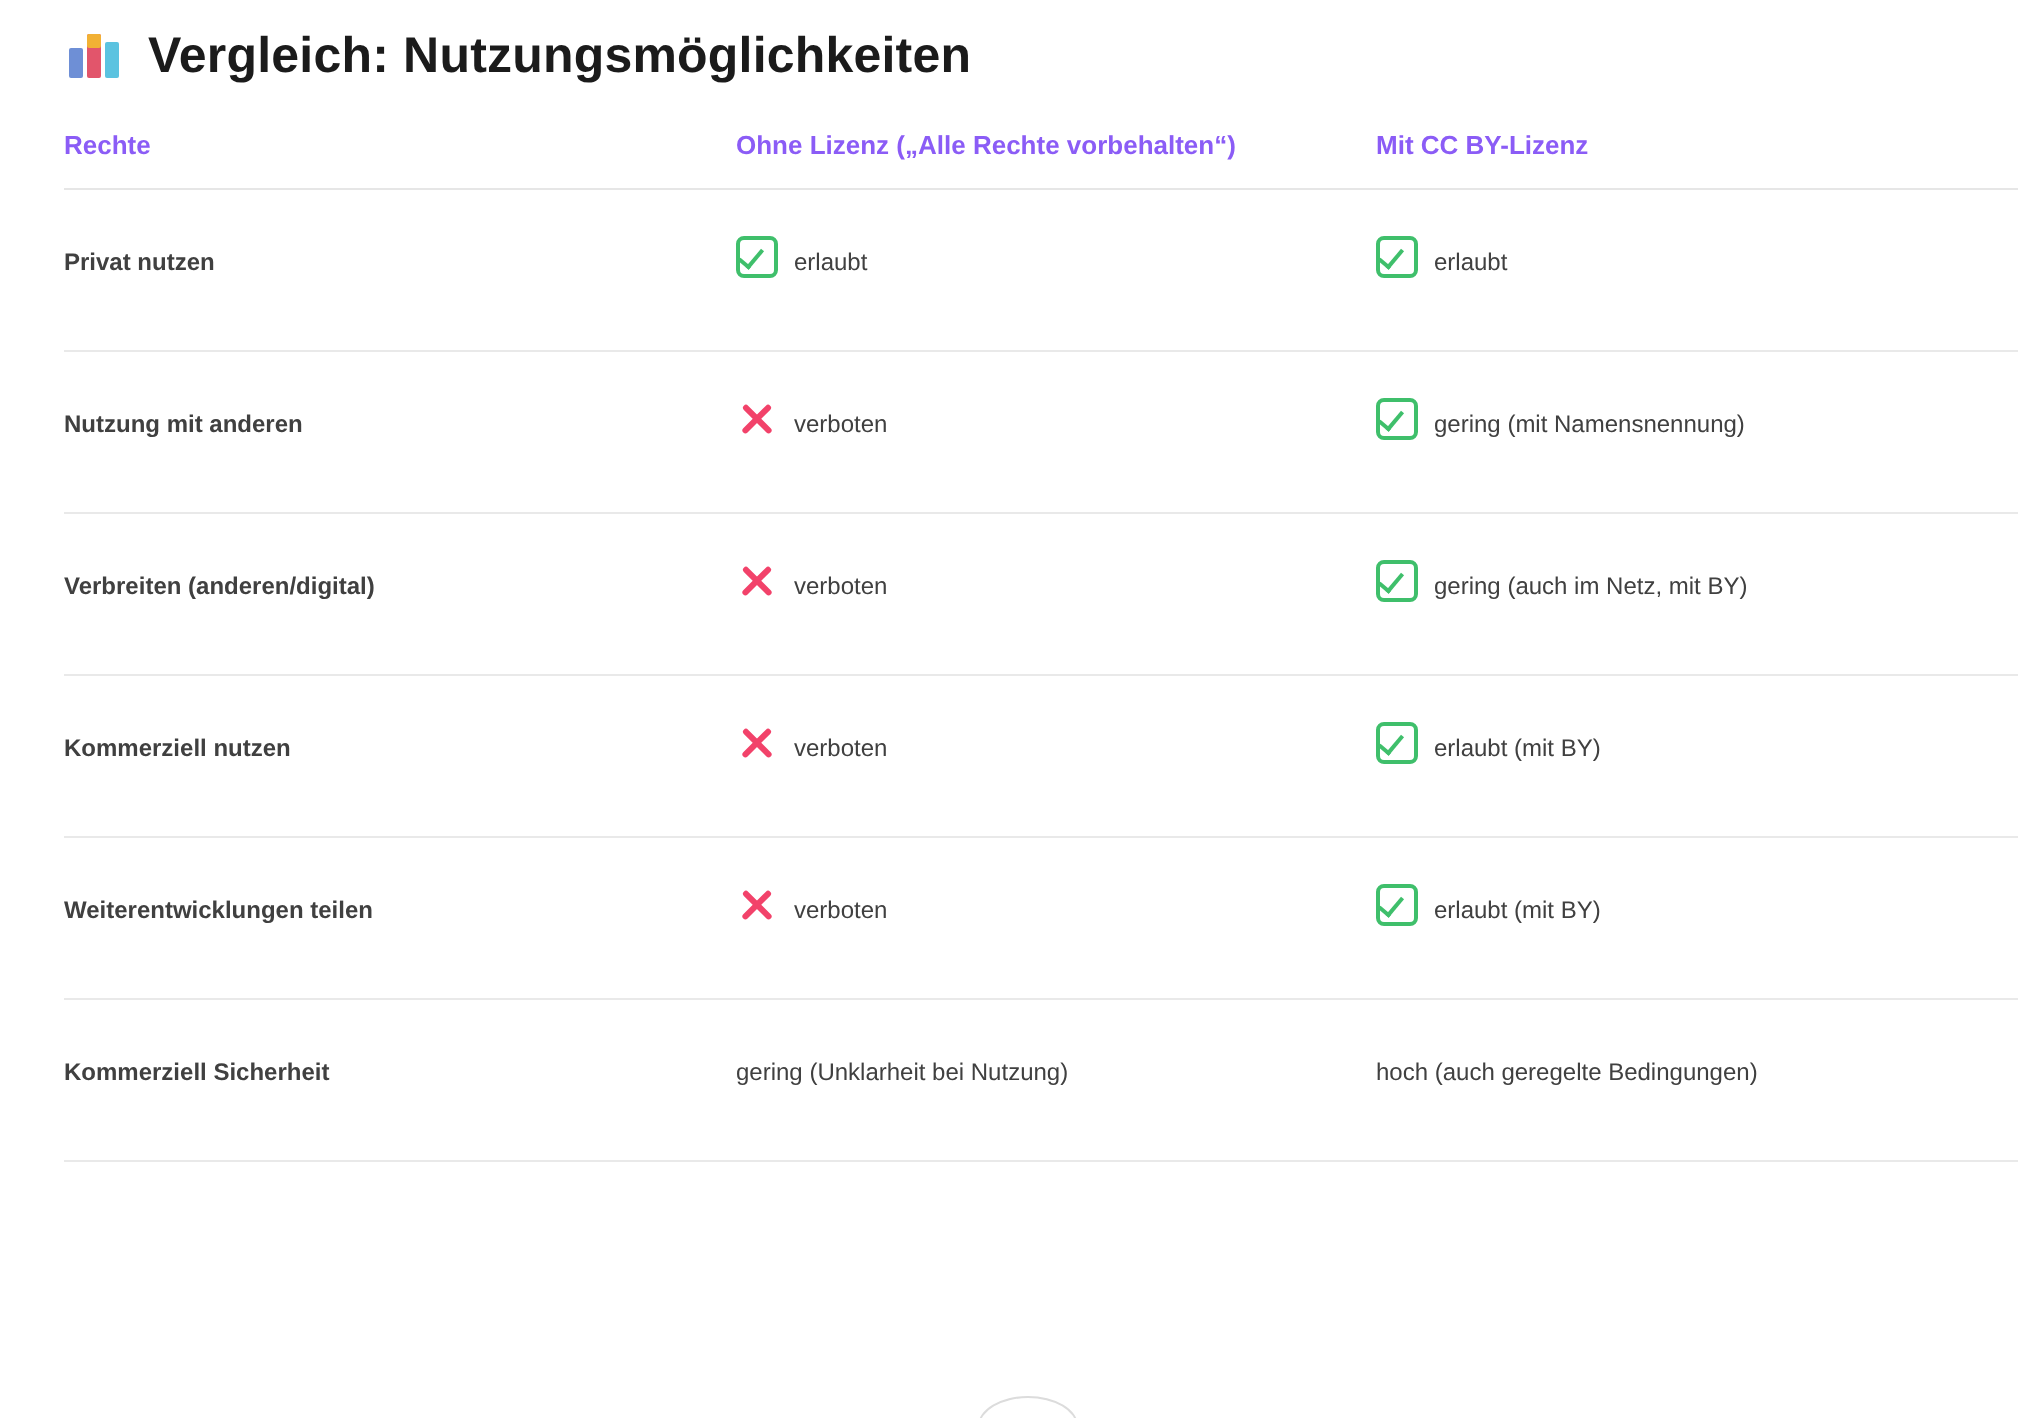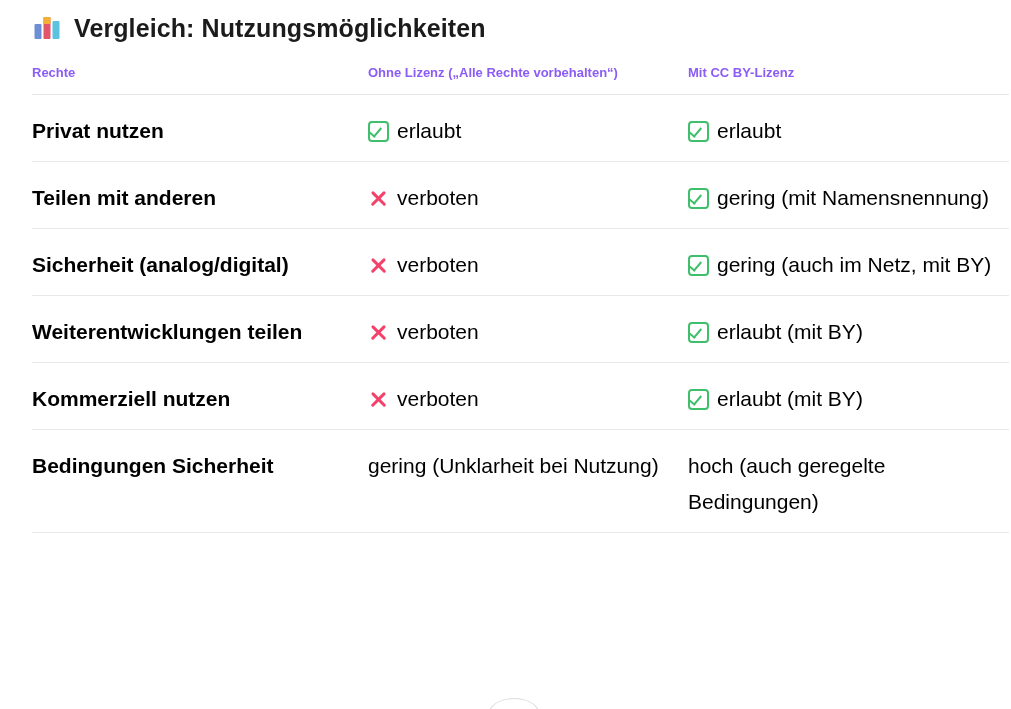--- a/index.html
+++ b/index.html
@@ -68,25 +68,25 @@
     line-height: 22px;
     border-bottom: 1px solid #e6e6e6;
   }
   table.cmp thead th.h1,
   table.cmp thead th.h2 {
     padding-left: 2px;
   }
 
   table.cmp tbody td {
     vertical-align: top;
-    font-size: 21px;
-    padding: 18px 14px 12px 0;
+    font-size: 12px;
+    padding: 18px 14px 26px 0;
     line-height: 36px;
     border-bottom: 1px solid #e9e9e9;
-    color: #000000;
+    color: #404040;
   }
   table.cmp tbody td.usage {
     font-weight: 600;
   }
   table.cmp tbody td.col1,
   table.cmp tbody td.col2 {
     padding-left: 2px;
     font-weight: 400;
     margin-left: 16px;
   }
@@ -192,62 +192,62 @@
           <td class="usage">Privat nutzen</td>
           <td class="col1">
             <span class="mark check"><span class="box"></span><span class="tick"></span></span><span>erlaubt</span>
           </td>
           <td class="col2">
             <span class="mark check"><span class="box"></span><span class="tick"></span></span><span>erlaubt</span>
           </td>
         </tr>
 
         <tr>
-          <td class="usage">Teilen mit anderen</td>
+          <td class="usage">Nutzung mit anderen</td>
           <td class="col1">
             <span class="mark cross"><span class="s1"></span><span class="s2"></span></span><span>verboten</span>
           </td>
           <td class="col2">
             <span class="mark check"><span class="box"></span><span class="tick"></span></span><span>gering (mit Namensnennung)</span>
           </td>
         </tr>
 
         <tr>
-          <td class="usage">Sicherheit (analog/digital)</td>
+          <td class="usage">Verbreiten (anderen/digital)</td>
           <td class="col1">
             <span class="mark cross"><span class="s1"></span><span class="s2"></span></span><span>verboten</span>
           </td>
           <td class="col2">
             <span class="mark check"><span class="box"></span><span class="tick"></span></span><span>gering (auch im Netz, mit BY)</span>
           </td>
         </tr>
 
 
         <tr>
+          <td class="usage">Kommerziell nutzen</td>
+          <td class="col1">
+            <span class="mark cross"><span class="s1"></span><span class="s2"></span></span><span>verboten</span>
+          </td>
+          <td class="col2">
+            <span class="mark check"><span class="box"></span><span class="tick"></span></span><span>erlaubt (mit BY)</span>
+          </td>
+        </tr>
+
+        <tr>
           <td class="usage">Weiterentwicklungen teilen</td>
           <td class="col1">
             <span class="mark cross"><span class="s1"></span><span class="s2"></span></span><span>verboten</span>
           </td>
           <td class="col2">
             <span class="mark check"><span class="box"></span><span class="tick"></span></span><span>erlaubt (mit BY)</span>
           </td>
         </tr>
 
         <tr>
-          <td class="usage">Kommerziell nutzen</td>
-          <td class="col1">
-            <span class="mark cross"><span class="s1"></span><span class="s2"></span></span><span>verboten</span>
-          </td>
-          <td class="col2">
-            <span class="mark check"><span class="box"></span><span class="tick"></span></span><span>erlaubt (mit BY)</span>
-          </td>
-        </tr>
-
-        <tr>
-          <td class="usage">Bedingungen Sicherheit</td>
+          <td class="usage">Kommerziell Sicherheit</td>
           <td class="col1 plain-lines">gering (Unklarheit bei Nutzung)</td>
           <td class="col2 plain-lines">hoch (auch geregelte Bedingungen)</td>
         </tr>
 
       </tbody>
     </table>
   </div>
 
   <div class="bottom-artifact"></div>
 </div>

